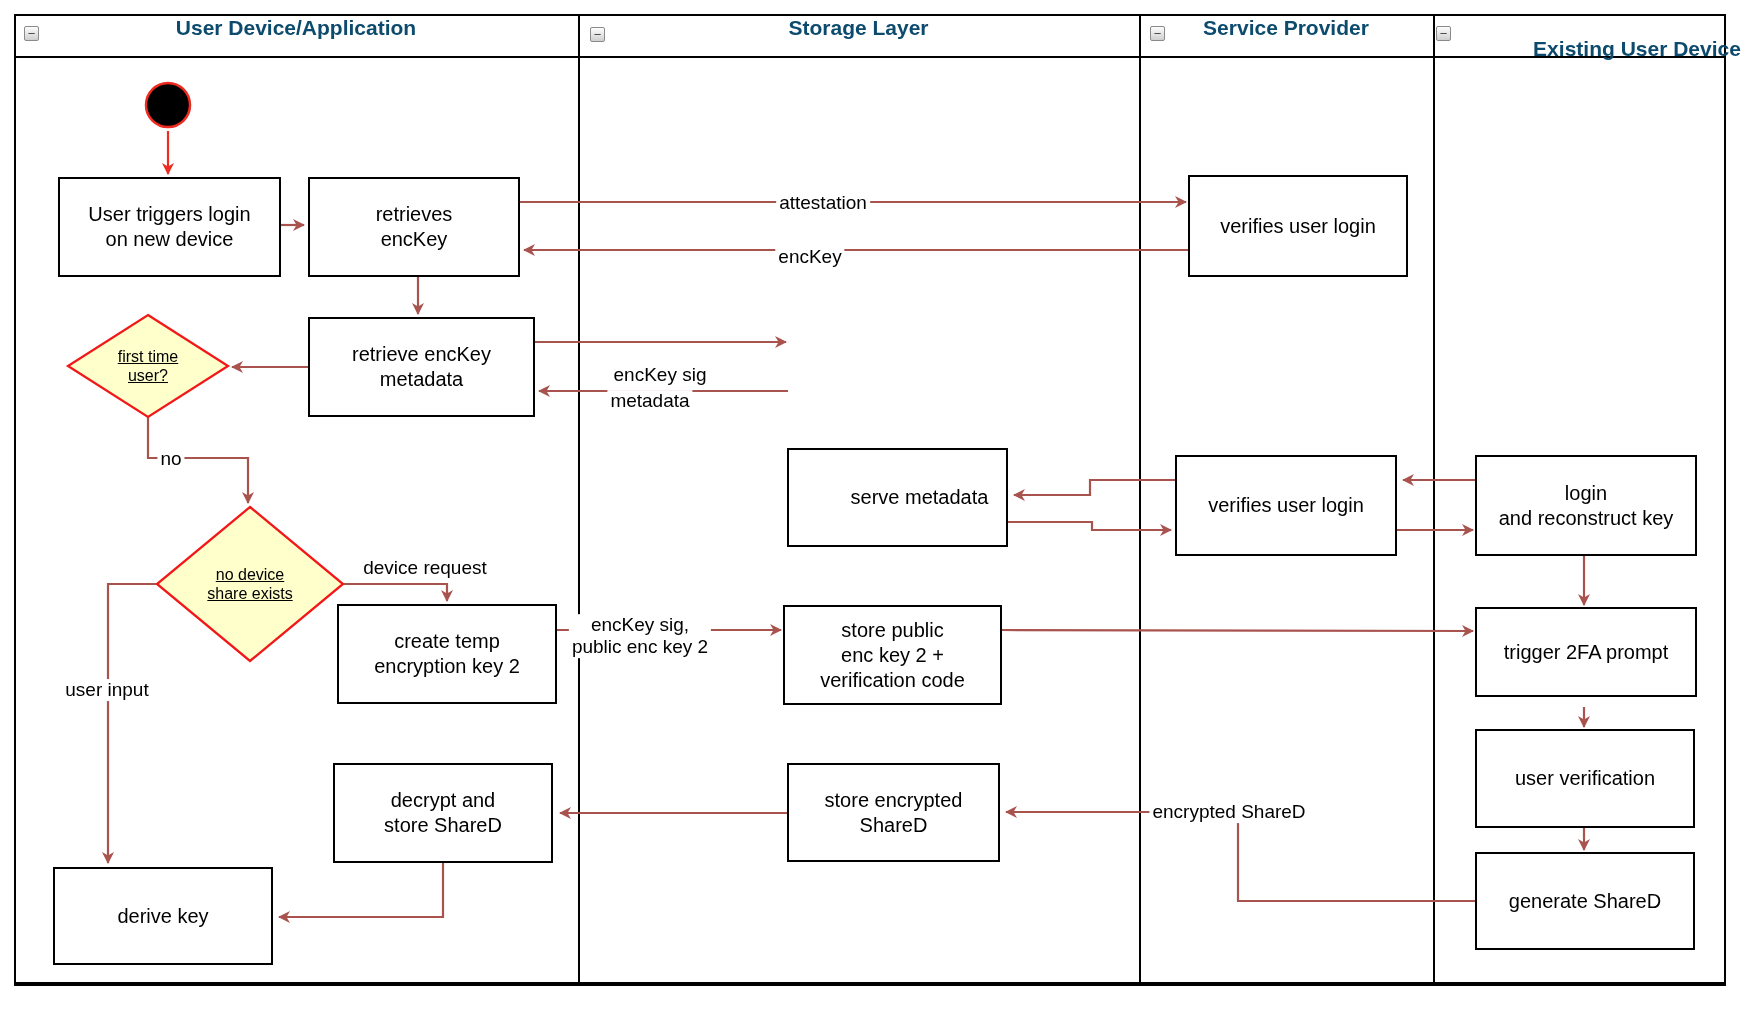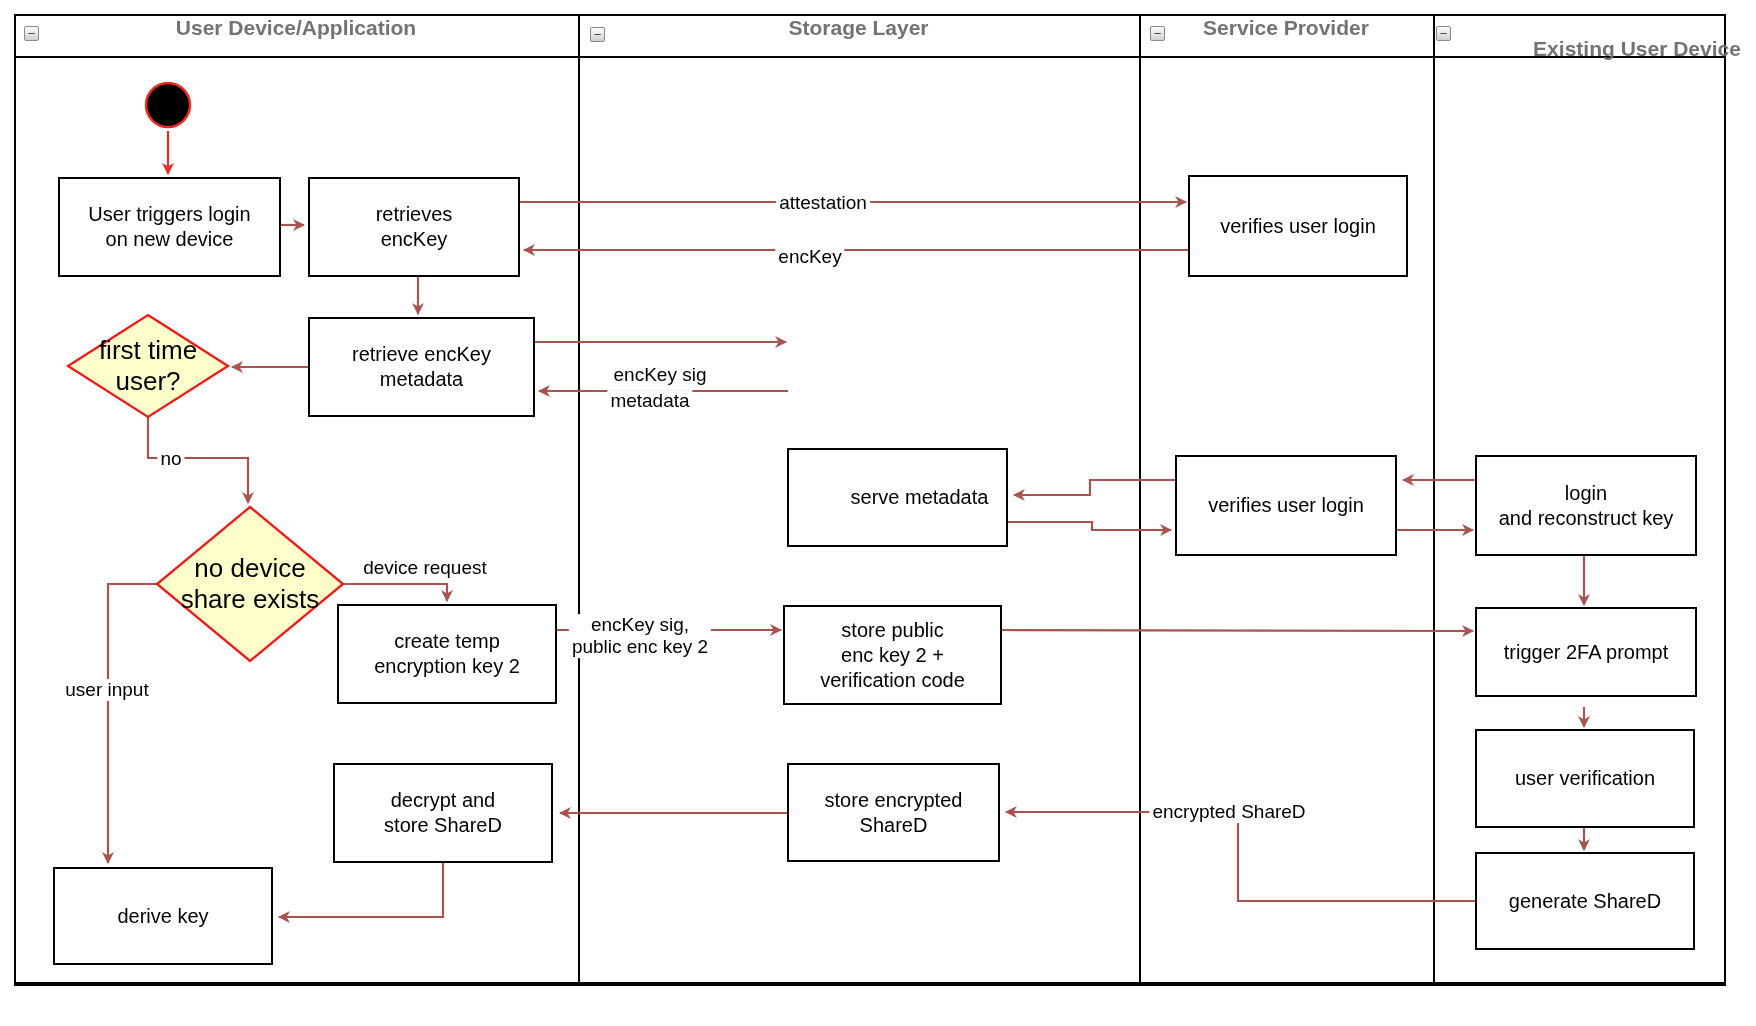--- a/index.html
+++ b/index.html
@@ -2,30 +2,30 @@
 <html><head>
 <meta charset="utf-8">
 <style>
   html,body{margin:0;padding:0;background:#ffffff;}
   .canvas{position:relative;width:1756px;height:1026px;background:#ffffff;
           font-family:"Liberation Sans",sans-serif;overflow:hidden;}
   .frame{position:absolute;left:14px;top:14px;width:1712px;height:972px;
          border:2px solid #000;border-bottom-width:4px;box-sizing:border-box;}
   .lane{position:absolute;top:14px;height:972px;border-left:2px solid #000;box-sizing:border-box;}
   .lane-header{position:absolute;top:14px;height:28px;display:flex;align-items:center;justify-content:center;
-               font-weight:bold;font-size:21px;color:#737373;box-sizing:border-box;}
+               font-weight:bold;font-size:21px;color:#0c4a6e;box-sizing:border-box;}
   .header-rule{position:absolute;top:56px;left:14px;width:1712px;height:2px;background:#000;}
   .collapse{position:absolute;width:15px;height:15px;border:1px solid #8a8a8a;border-radius:2px;
             background:linear-gradient(#fdfdfd,#cfcfcf);color:#444;font-size:13px;line-height:13px;
             text-align:center;box-sizing:border-box;}
   .node{position:absolute;background:#fff;border:2px solid #000;box-sizing:border-box;
         display:flex;align-items:center;justify-content:center;text-align:center;
         font-size:20px;color:#000;white-space:pre-line;line-height:1.25;}
   .dlabel{position:absolute;display:flex;align-items:center;justify-content:center;text-align:center;
-          font-size:26px;color:#000;white-space:pre-line;line-height:1.2;pointer-events:none;}
+          font-size:16px;color:#000;white-space:pre-line;line-height:1.2;pointer-events:none;text-decoration:underline;}
   .elabel{position:absolute;transform:translate(-50%,-50%);background:#fff;padding:0 3px;
           font-size:19px;color:#000;white-space:pre-line;text-align:center;line-height:1.15;}
   svg.overlay{position:absolute;left:0;top:0;pointer-events:none;}
 </style>
 </head>
 <body>
 
 <div class="canvas">
 
   <div class="frame"></div>

